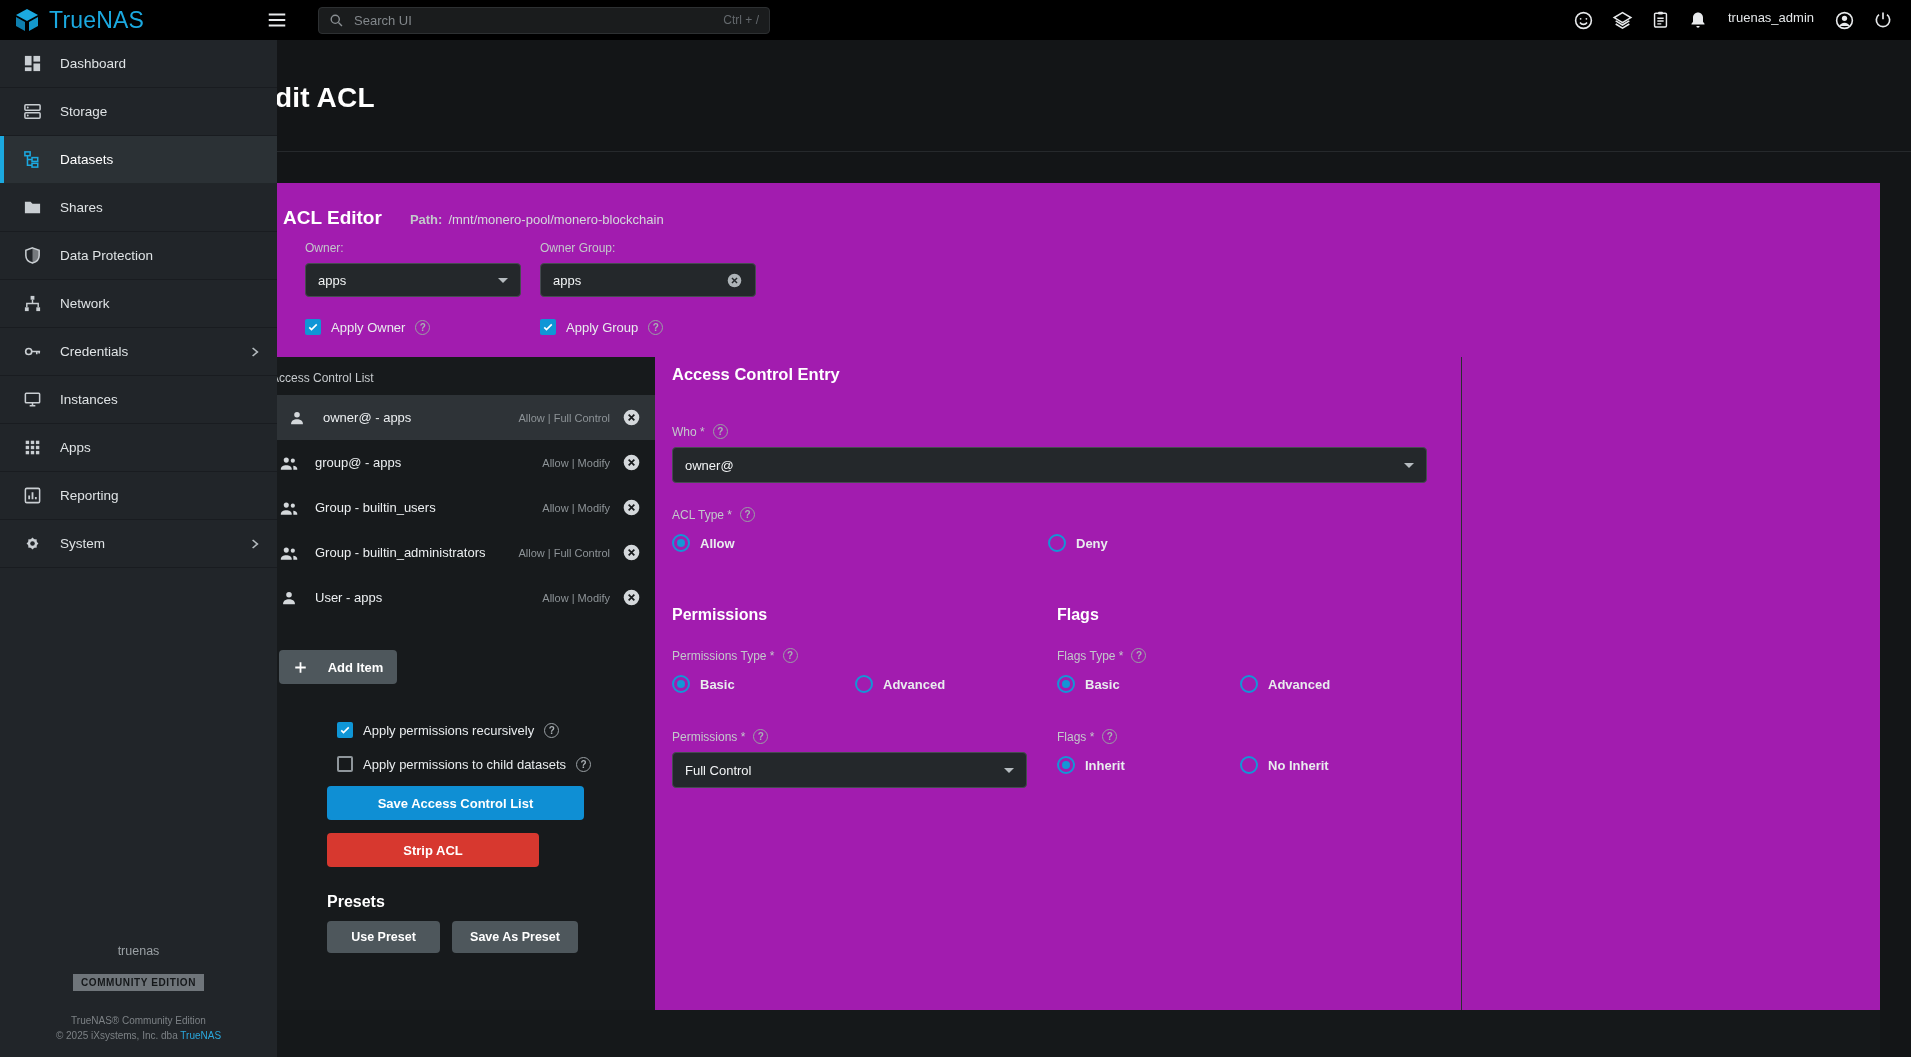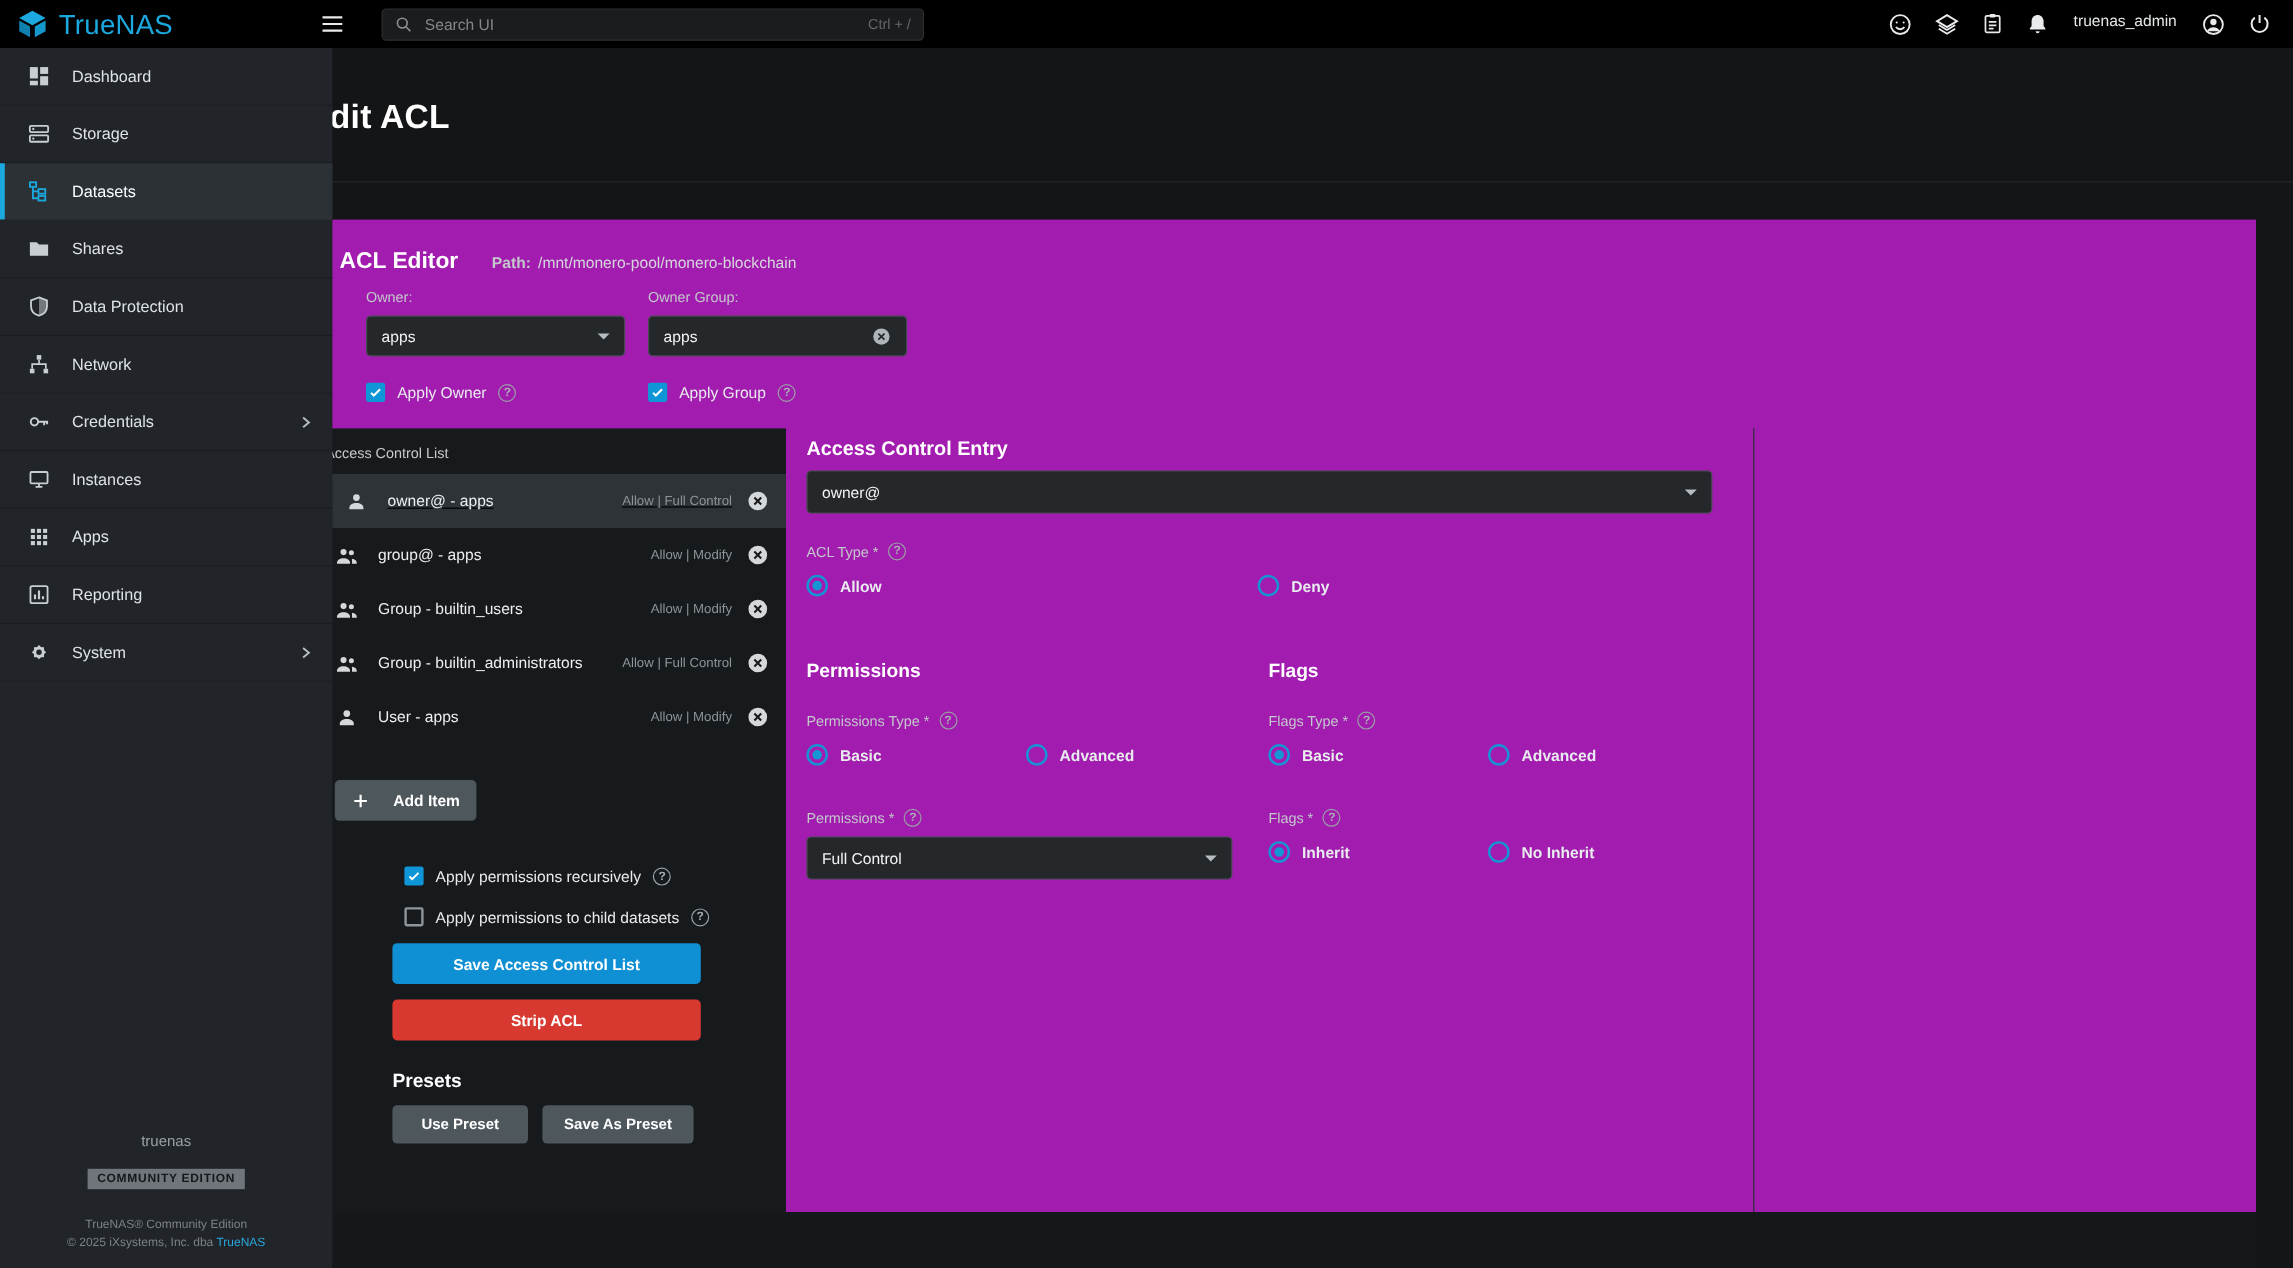--- a/index.html
+++ b/index.html
@@ -64,33 +64,33 @@
   .cb-label{font-size:13px;color:#e9ecee;text-align:center;}
   .help{width:15px;height:15px;border:1.5px solid #9aa0a4;border-radius:50%;display:inline-flex;align-items:center;justify-content:center;color:#aab0b4;font-size:10px;font-weight:700;flex:none;}
   .help::after{content:"?";}
 
   .columns{display:flex;margin-top:22px;flex:1;min-height:0;}
 
   
   .acl-panel{width:400px;flex:none;background:#171a1c;display:flex;flex-direction:column;}
   .panel-title{font-size:12px;color:#c6cacd;padding:14px 16px 10px;}
   .acl-item{height:45px;display:flex;align-items:center;padding:0 14px 0 24px;}
-  .acl-item.selected{background:#2e3337;border-left:4px solid #1ba9e0;padding-left:28px;text-decoration:underline;}
+  .acl-item.selected{background:#2e3337;border-left:4px solid #1ba9e0;padding-left:28px;}
   .who-icon{width:20px;display:flex;justify-content:center;flex:none;}
   .who-name{font-size:13px;color:#eceff1;margin-left:16px;white-space:nowrap;}
   .who-sum{font-size:11px;color:#8d9397;margin-left:auto;white-space:nowrap;}
   .remove{display:flex;margin-left:12px;flex:none;}
   .btn{border:none;border-radius:4px;color:#fff;font-family:"Liberation Sans",sans-serif;font-weight:700;font-size:13px;display:flex;align-items:center;justify-content:center;cursor:pointer;}
   .btn-gray{background:#4e575c;}
   .btn-primary{background:#0f8fd4;}
   .btn-danger{background:#d7382f;}
   .add-item{margin:30px 0 0 24px;height:34px;width:118px;gap:20px;text-align:right;}
   .panel-checks{margin:38px 0 0 82px;display:flex;flex-direction:column;gap:18px;}
   .save-acl{margin:14px 0 0 72px;width:257px;height:34px;}
-  .strip-acl{margin:13px 0 0 72px;width:257px;height:34px;}
+  .strip-acl{margin:13px 0 0 72px;width:212px;height:34px;}
   .presets-title{margin:26px 0 0 72px;color:#fff;font-size:16px;font-weight:700;}
   .preset-row{margin:10px 0 0 72px;display:flex;gap:12px;}
   .preset-row .btn{height:32px;font-size:12.5px;}
   .use-preset{width:113px;}
   .save-preset{width:126px;}
 
   
   .ace{width:807px;flex:none;padding:8px 0 0 17px;border-right:1px solid #2a2e31;}
   .ace-title{margin:0;color:#fff;font-size:16.5px;font-weight:700;}
   .f-label{display:flex;align-items:center;gap:8px;font-size:12px;color:#c3c8cb;}
@@ -521,20 +521,24 @@
           <div class="presets-title">Presets</div>
           <div class="preset-row">
             <button class="btn btn-gray use-preset">Use Preset</button>
             <button class="btn btn-gray save-preset">Save As Preset</button>
           </div>
         </aside>
 
         <div class="ace">
           <h3 class="ace-title">Access Control Entry</h3>
 
+          <div class="f-label who-label">
+            <span>Who *</span>
+            <span class="help clickable"></span>
+          </div>
           <div class="control who-select clickable">
             <span class="val">owner@</span>
             <span class="caret"></span>
           </div>
 
           <div class="f-label acl-type-label">
             <span>ACL Type *</span>
             <span class="help clickable"></span>
           </div>
           <div class="radio-row">

